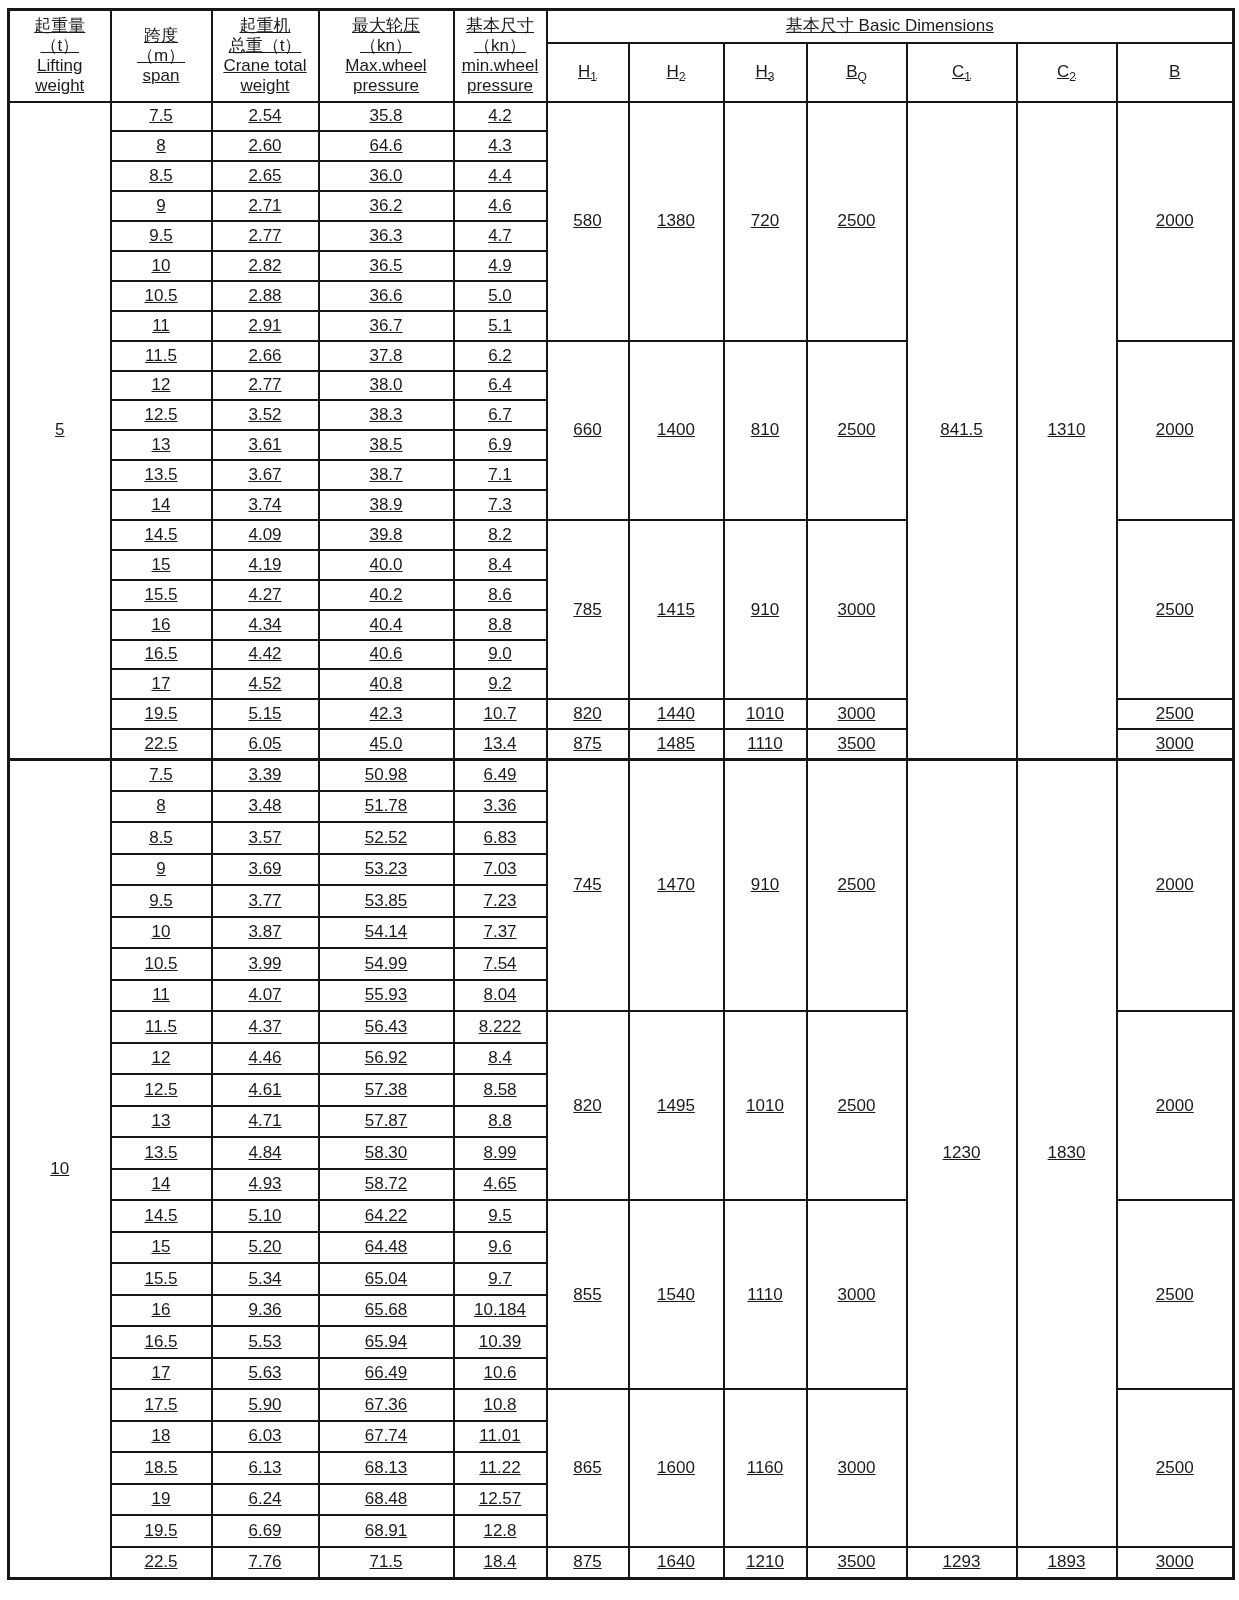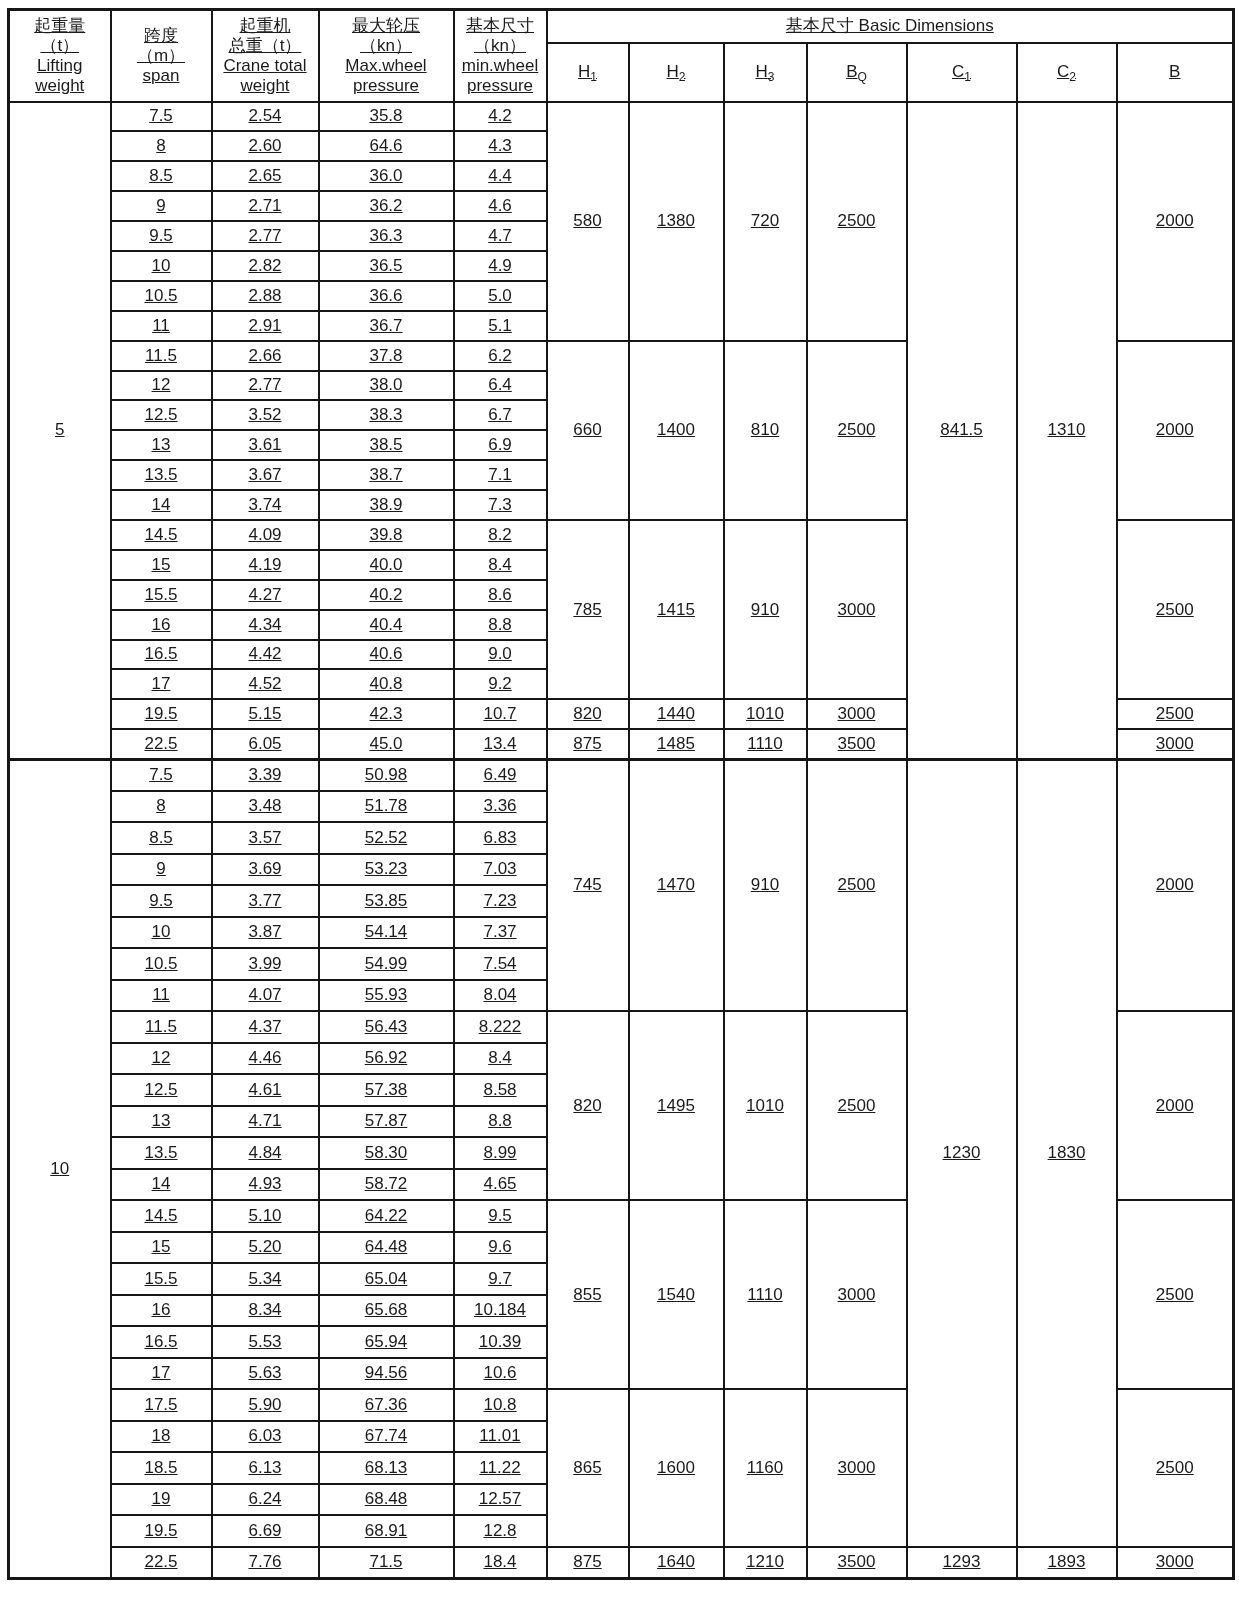--- a/index.html
+++ b/index.html
@@ -374,34 +374,34 @@
           <td>9.6</td>
         </tr>
         <tr class="sec1">
           <td>15.5</td>
           <td>5.34</td>
           <td>65.04</td>
           <td>9.7</td>
         </tr>
         <tr class="sec1">
           <td>16</td>
-          <td>8.34</td>
+          <td>9.36</td>
           <td>65.68</td>
           <td>10.184</td>
         </tr>
         <tr class="sec1">
           <td>16.5</td>
           <td>5.53</td>
           <td>65.94</td>
           <td>10.39</td>
         </tr>
         <tr class="sec1">
           <td>17</td>
           <td>5.63</td>
-          <td>94.56</td>
+          <td>66.49</td>
           <td>10.6</td>
         </tr>
         <tr class="sec1">
           <td>17.5</td>
           <td>5.90</td>
           <td>67.36</td>
           <td>10.8</td>
           <td rowspan="5">865</td>
           <td rowspan="5">1600</td>
           <td rowspan="5">1160</td>

